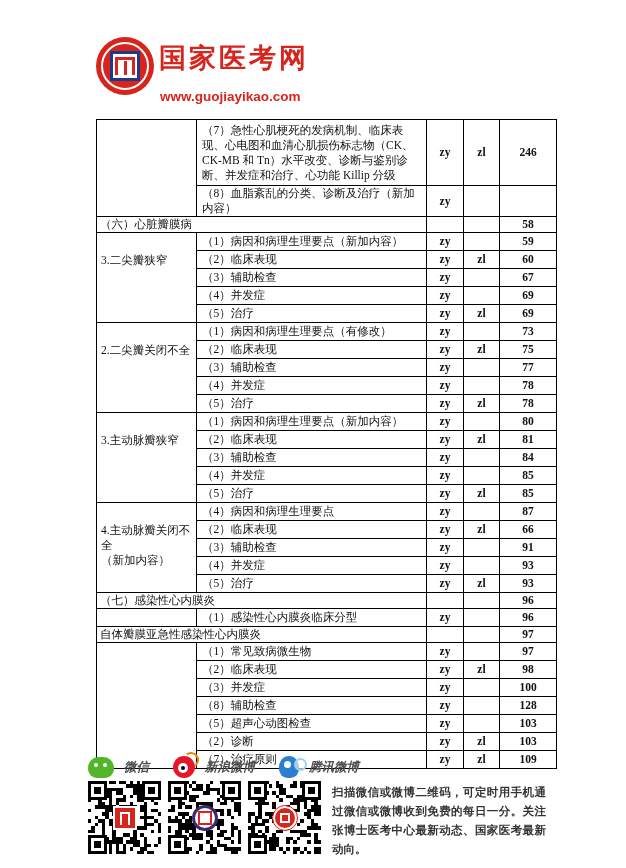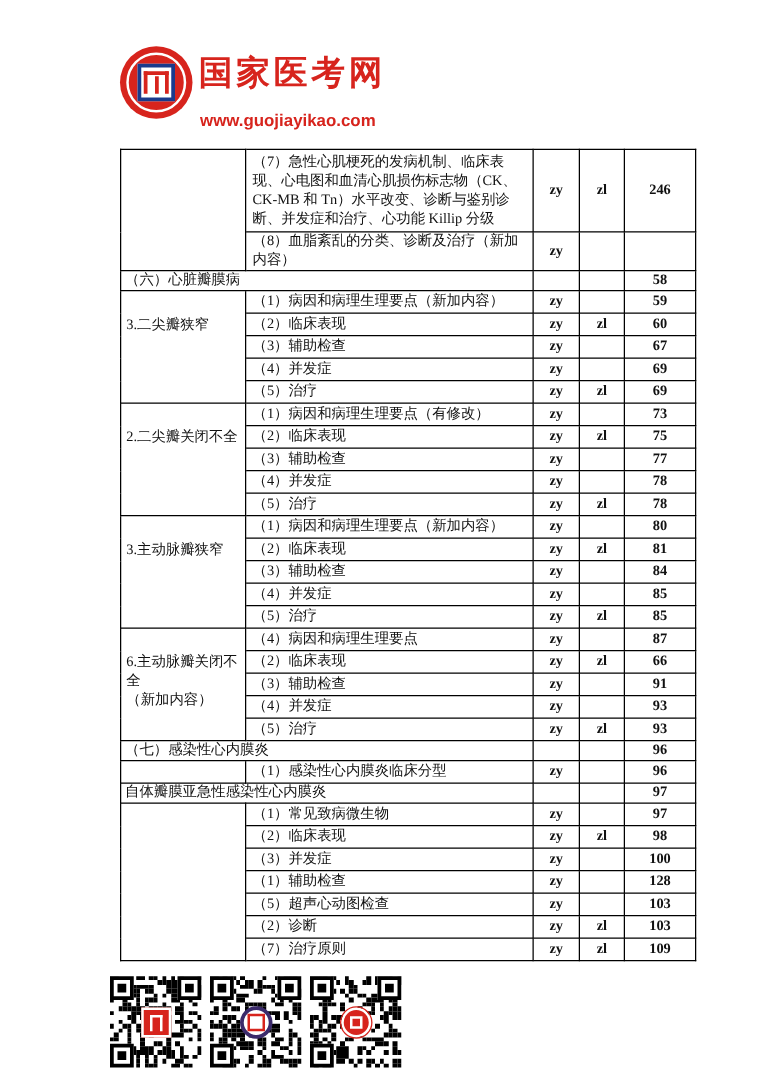--- a/index.html
+++ b/index.html
@@ -213,21 +213,21 @@
           <td class="zl"></td>
           <td class="page">85</td>
         </tr>
         <tr style="height: 18px;">
           <td class="content">（5）治疗</td>
           <td class="zy">zy</td>
           <td class="zl">zl</td>
           <td class="page">85</td>
         </tr>
         <tr style="height: 18px;">
-          <td class="cat" rowspan="5">6.主动脉瓣关闭不全
+          <td class="cat" rowspan="5">4.主动脉瓣关闭不全
 （新加内容）</td>
           <td class="content">（4）病因和病理生理要点</td>
           <td class="zy">zy</td>
           <td class="zl"></td>
           <td class="page">87</td>
         </tr>
         <tr style="height: 18px;">
           <td class="content">（2）临床表现</td>
           <td class="zy">zy</td>
           <td class="zl">zl</td>
@@ -283,21 +283,21 @@
           <td class="zl">zl</td>
           <td class="page">98</td>
         </tr>
         <tr style="height: 18px;">
           <td class="content">（3）并发症</td>
           <td class="zy">zy</td>
           <td class="zl"></td>
           <td class="page">100</td>
         </tr>
         <tr style="height: 18px;">
-          <td class="content">（1）辅助检查</td>
+          <td class="content">（8）辅助检查</td>
           <td class="zy">zy</td>
           <td class="zl"></td>
           <td class="page">128</td>
         </tr>
         <tr style="height: 18px;">
           <td class="content">（5）超声心动图检查</td>
           <td class="zy">zy</td>
           <td class="zl"></td>
           <td class="page">103</td>
         </tr>
@@ -309,20 +309,30 @@
         </tr>
         <tr style="height: 18px;">
           <td class="content">（7）治疗原则</td>
           <td class="zy">zy</td>
           <td class="zl">zl</td>
           <td class="page">109</td>
         </tr>
       </tbody>
   </table>
 
+  <div class="social">
+    <span class="ic ic-wechat"></span>
+    <span class="social-label">微信</span>
+    <span class="ic ic-sina">
+        <span class="arc"></span>
+      </span>
+    <span class="social-label">新浪微博</span>
+    <span class="ic ic-tencent"></span>
+    <span class="social-label">腾讯微博</span>
+  </div>
 
   <div class="qr" style="left:88px">
     <div class="qr-cells">
         <i class="b"></i>
         <i class="b"></i>
         <i></i>
         <i></i>
         <i></i>
         <i></i>
         <i class="b"></i>
@@ -1658,14 +1668,15 @@
         <i></i>
         <i class="b"></i>
         <i class="b"></i>
       </div>
     <div class="f tl"></div>
       <div class="f tr"></div>
       <div class="f bl"></div>
     <div class="qr-seal s3"></div>
   </div>
 
+  <div class="qr-note">扫描微信或微博二维码，可定时用手机通过微信或微博收到免费的每日一分。关注张博士医考中心最新动态、国家医考最新动向。</div>
 
 </div>
 
 </body></html>

